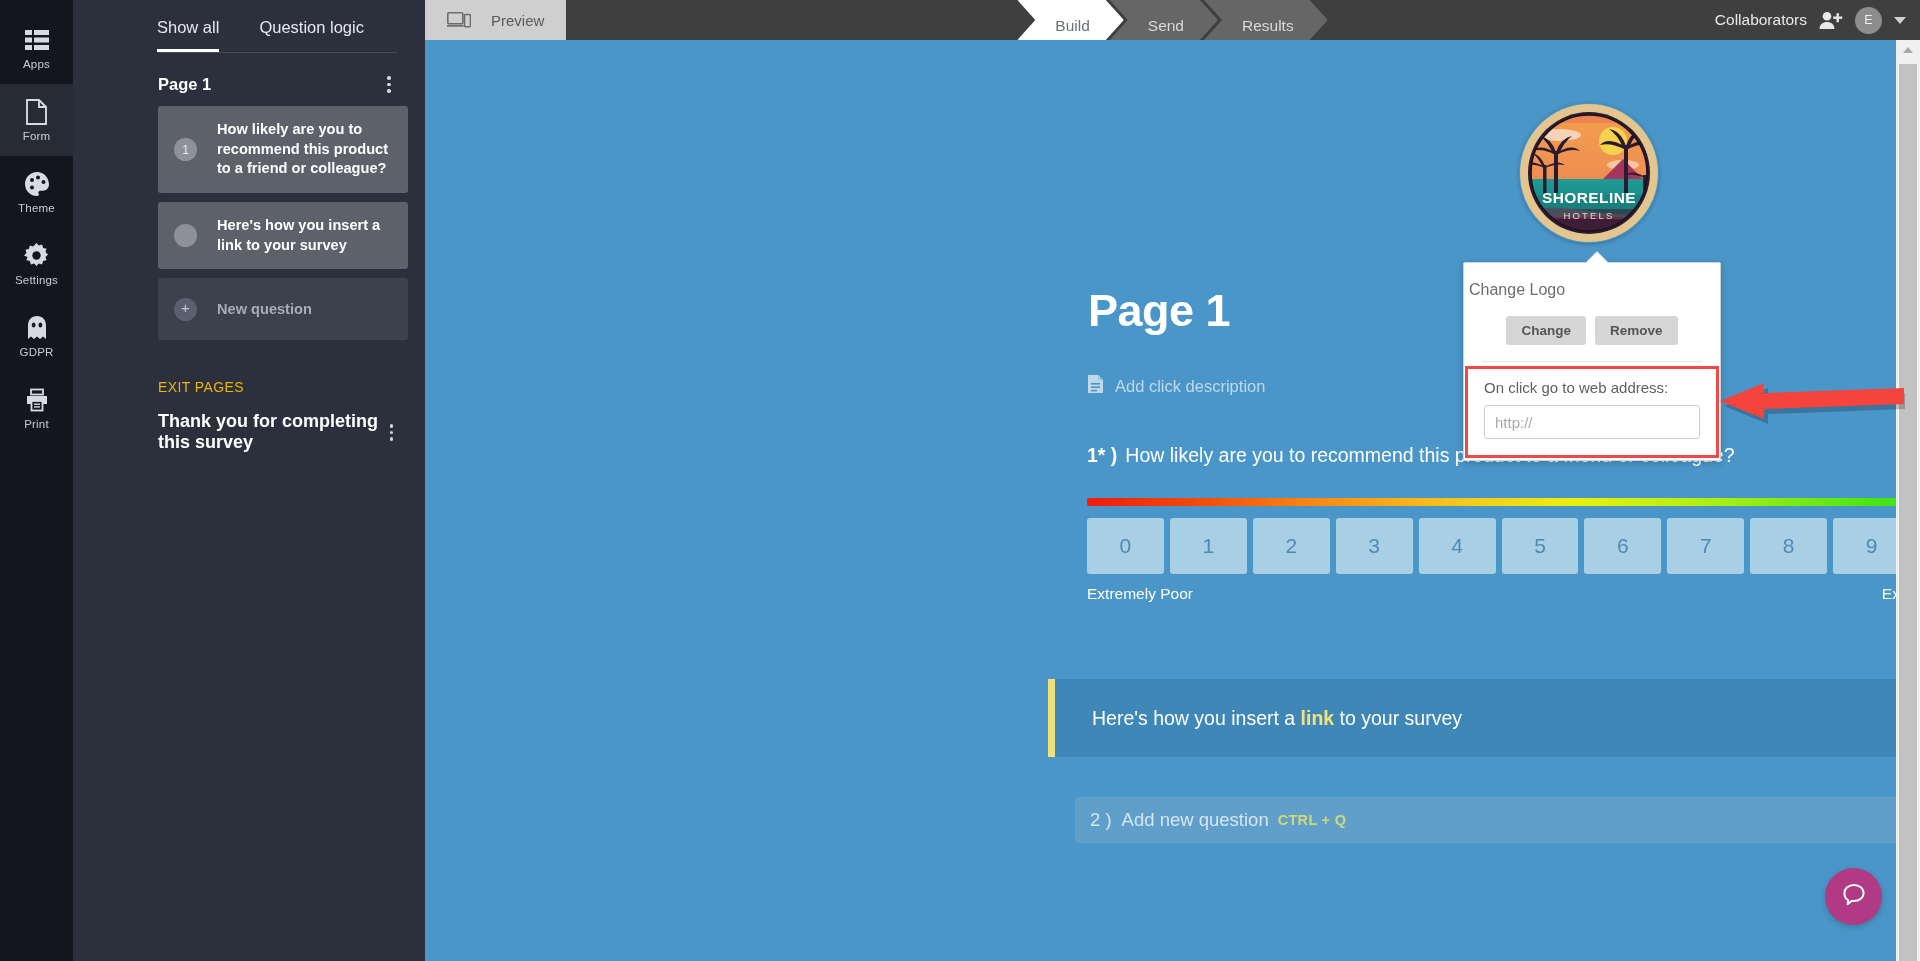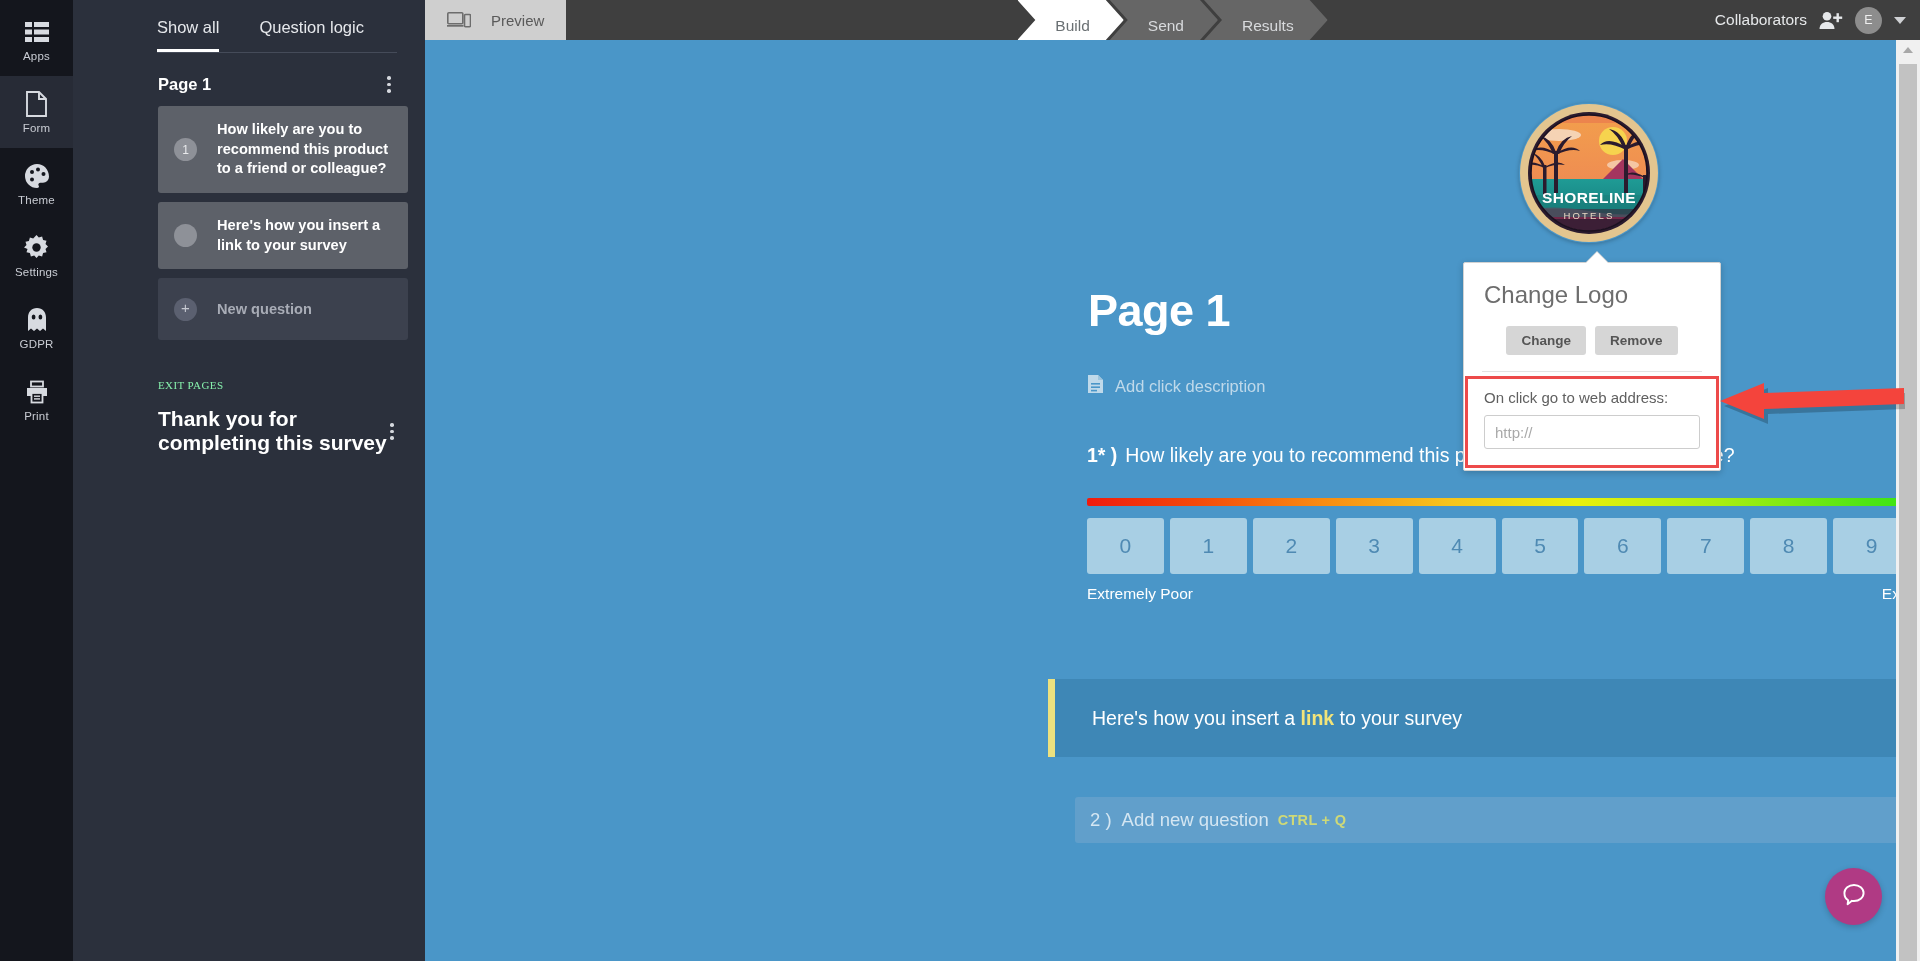--- a/index.html
+++ b/index.html
@@ -10,21 +10,21 @@
     font-family: "Liberation Sans", sans-serif;
     background: #4a96c8;
   }
   .app { position: relative; width: 1920px; height: 961px; display: flex; }
 
   
   .rail {
     width: 73px; flex: 0 0 73px;
     background: #14161d;
     display: flex; flex-direction: column;
-    padding-top: 4px;
+    padding-top: 12px;
   }
   .rail-item {
     height: 72px;
     display: flex; flex-direction: column;
     align-items: center; justify-content: center;
     gap: 5px;
     cursor: pointer;
     color: #c9ccd3;
   }
   .rail-item.active { background: #272b36; }
@@ -77,28 +77,28 @@
     background: #8e9198;
     color: #e9eaec;
     font-size: 12px;
     display: flex; align-items: center; justify-content: center;
   }
   .q-item.muted .q-bullet { background: #5b6070; color:#c6c9d1; font-size:15px; line-height:0; padding-bottom:2px; }
   .q-text { font-size: 14.6px; line-height: 1.35; color: #ffffff; font-weight: bold; }
   .q-item.muted .q-text { color: #a8acb6; font-weight: bold; }
 
   .sb-exit-label {
-    font-size: 11px; color: #86efac;
-    padding: 30px 0 0 85px; letter-spacing: .4px; font-family: Liberation Serif, serif;
+    font-size: 14px; color: #eab308;
+    padding: 30px 0 0 85px; letter-spacing: .4px;
   }
   .sb-exit-row {
     display: flex; align-items: center; justify-content: space-between;
     padding: 16px 28px 0 85px;
   }
-  .sb-exit-title { font-size: 21px; font-weight: bold; color: #ffffff; }
+  .sb-exit-title { font-size: 18px; font-weight: bold; color: #ffffff; }
 
   
   .main { flex: 1; position: relative; background: #4a96c8; overflow: hidden; }
 
   
   .topbar {
     height: 40px; background: #3f3f3f;
     display: flex; align-items: stretch; position: relative;
     z-index: 30;
   }
@@ -220,21 +220,21 @@
     z-index: 40;
   }
   .popup-arrow {
     position: absolute; top: -11px; left: 122px;
     width: 0; height: 0;
     border-left: 11px solid transparent;
     border-right: 11px solid transparent;
     border-bottom: 11px solid #ffffff;
     filter: drop-shadow(0 -1px 0 #d2d2d2);
   }
-  .popup-title { font-size: 24px; color: #6d6d6d; padding: 18px 20px 0 20px; }
+  .popup-title { font-size: 16px; color: #6d6d6d; padding: 18px 20px 0 5px; }
   .popup-btns { display: flex; gap: 9px; justify-content: center; padding: 17px 0 16px 0; }
   .popup-btn {
     background: #d6d6d6; color: #555555;
     border: none; border-radius: 3px;
     font-size: 13.5px; font-weight: bold;
     padding: 7px 15px; cursor: pointer;
     font-family: "Liberation Sans", sans-serif;
   }
   .popup-divider { height: 1px; background: #e3e3e3; margin: 0 18px; }
   .popup-hl {

